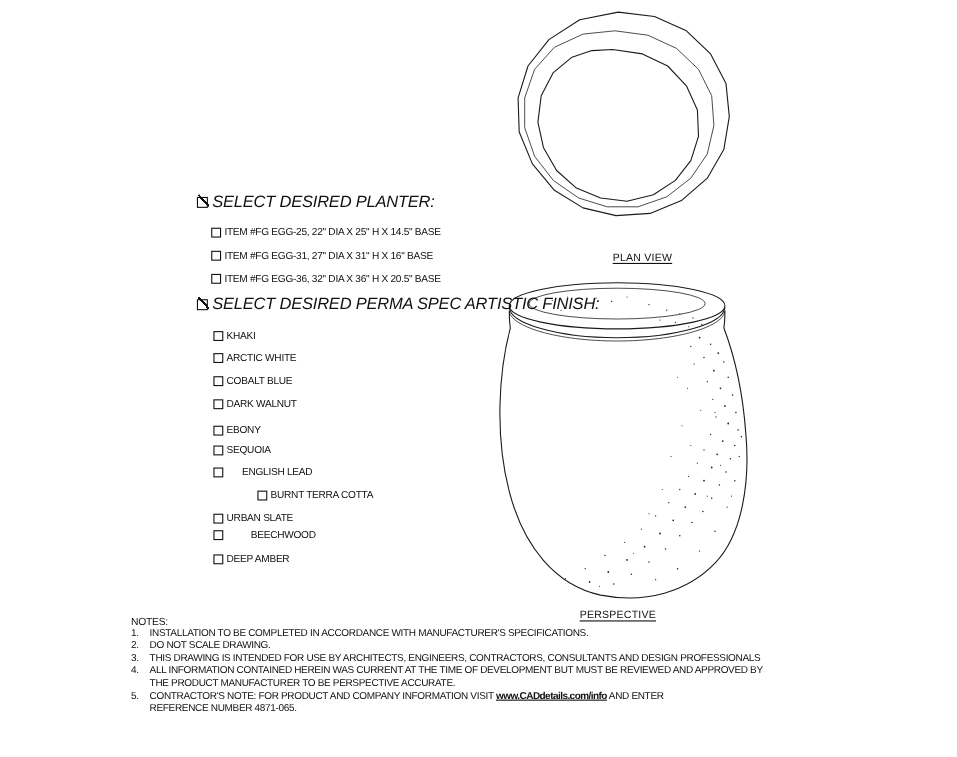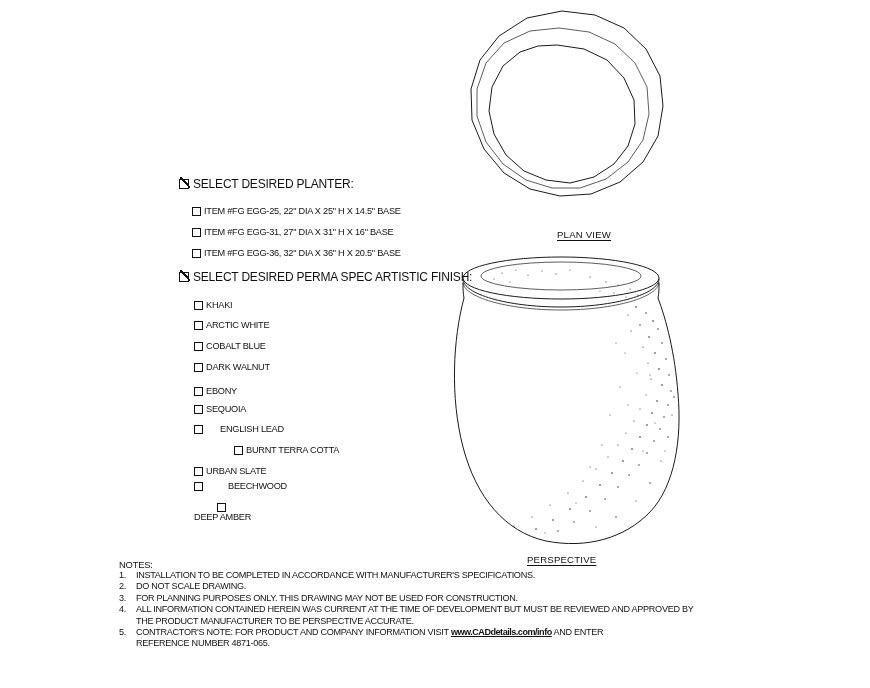--- a/index.html
+++ b/index.html
@@ -45,21 +45,21 @@
     height: 11px;
     background:
       linear-gradient(to top right, transparent 45%, #111 45%, #111 58%, transparent 58%);
   }
   .opt-label {
     font-size: 9.2px;
     line-height: 10px;
     color: #111;
     letter-spacing: -0.25px;
   }
-  .head-row .opt-label { font-size: 12px; letter-spacing: -0.2px; }
+  .head-row .opt-label { font-size: 15px; letter-spacing: -0.2px; font-style: italic; }
   .head-row .cbox { width: 10px; height: 10px; margin-right: 4px; }
 
   
   .dwg-label {
     position: absolute;
     font-size: 9.6px;
     letter-spacing: 0.2px;
     color: #111;
     text-decoration: underline;
     text-underline-offset: 2px;
@@ -307,21 +307,21 @@
     <span class="opt-label">ENGLISH LEAD</span>
   </div>
   <div class="opt-row" style="left:194px; top:445px;padding-left:40px;">
     <span class="cbox"></span>
     <span class="opt-label">BURNT TERRA COTTA</span>
   </div>
   <div class="opt-row" style="left:194px; top:466px;">
     <span class="cbox"></span>
     <span class="opt-label">URBAN SLATE</span>
   </div>
-  <div class="opt-row" style="left:194px; top:503px;flex-direction:column;">
+  <div class="opt-row" style="left:194px; top:503px;">
     <span class="cbox"></span>
     <span class="opt-label">DEEP AMBER</span>
   </div>
   <div class="opt-row" style="left:194px; top:481px;gap:22px;">
     <span class="cbox"></span>
     <span class="opt-label">BEECHWOOD</span>
   </div>
 
   <div id="notes-block">
     <div id="notes-title">NOTES:</div>
@@ -336,21 +336,21 @@
     <div class="note">
       <span class="note-num">2.</span>
       <span class="note-body">
         <span class="ln">DO NOT SCALE DRAWING.</span>
       </span>
     </div>
 
     <div class="note">
       <span class="note-num">3.</span>
       <span class="note-body">
-        <span class="ln">FOR PLANNING PURPOSES ONLY.  THIS DRAWING MAY NOT BE USED FOR CONSTRUCTION.</span>
+        <span class="ln">THIS DRAWING IS INTENDED FOR USE BY ARCHITECTS, ENGINEERS, CONTRACTORS, CONSULTANTS AND DESIGN PROFESSIONALS</span>
       </span>
     </div>
 
     <div class="note">
       <span class="note-num">4.</span>
       <span class="note-body">
         <span class="ln">ALL INFORMATION CONTAINED HEREIN WAS CURRENT AT THE TIME OF DEVELOPMENT BUT MUST BE REVIEWED AND APPROVED BY</span>
         <span class="ln">THE PRODUCT MANUFACTURER TO BE PERSPECTIVE ACCURATE.</span>
       </span>
     </div>

